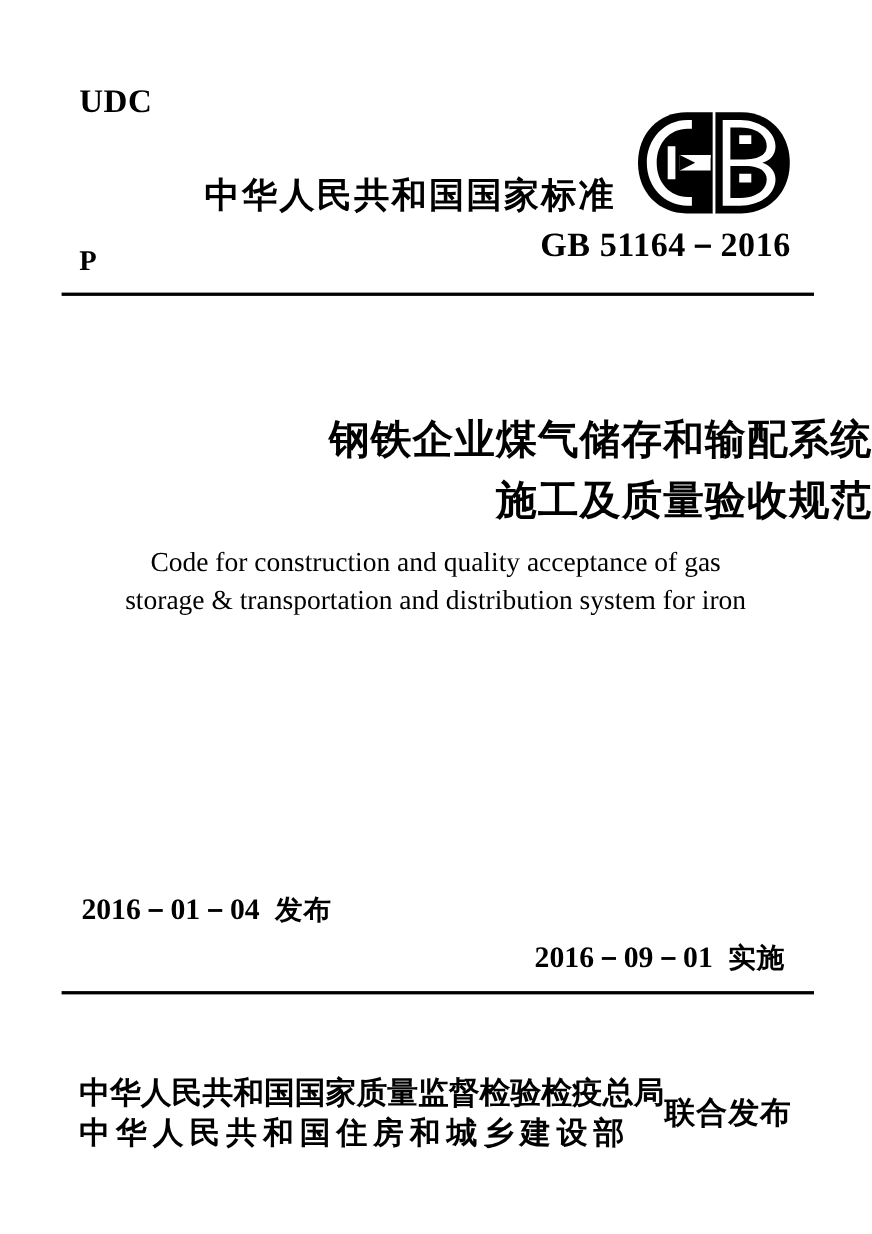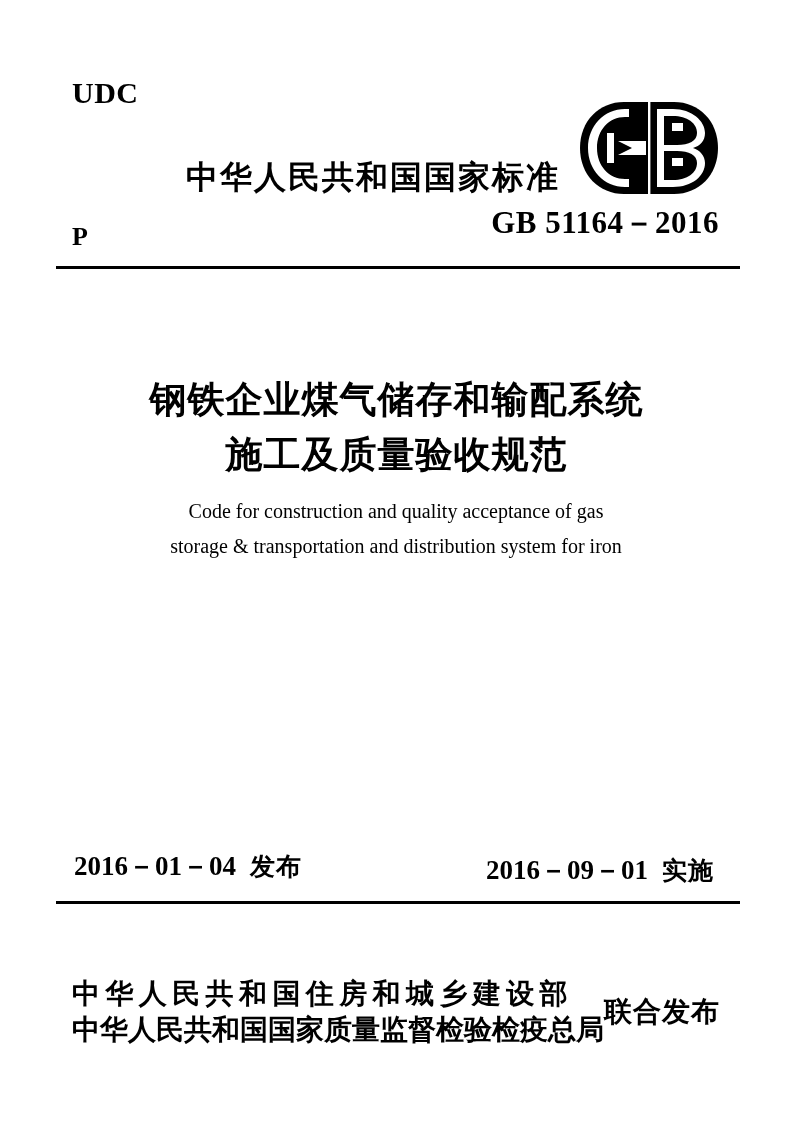--- a/index.html
+++ b/index.html
@@ -95,39 +95,39 @@
     left: 0;
     right: 0;
     top: 372px;
     text-align: center;
     font-family: "DejaVu Sans", "Liberation Sans", sans-serif;
     font-weight: bold;
     font-size: 37px;
     line-height: 55px;
     letter-spacing: 1px;
   }
-  .title-cn .ln { display: block; }
+  .title-cn .ln { display: block; text-align: right; }
 
   .title-en {
     position: absolute;
     left: 96px;
     width: 600px;
     top: 494px;
     text-align: center;
     font-family: "Liberation Serif", "DejaVu Serif", serif;
-    font-size: 20px;
+    font-size: 25px;
     line-height: 35px;
   }
   .title-en .ln { display: block; }
 
   
   .date-issue {
     position: absolute;
     left: 74px;
-    top: 848px;
+    top: 808px;
     font-size: 27px;
     font-weight: bold;
     white-space: nowrap;
   }
   .date-effect {
     position: absolute;
     left: 486px;
     top: 852px;
     font-size: 27px;
     font-weight: bold;
@@ -224,19 +224,19 @@
     <span>2016－01－04</span><span class="date-label">发布</span>
   </div>
 
   <div class="date-effect">
     <span>2016－09－01</span><span class="date-label">实施</span>
   </div>
 
   <div class="rule rule-bottom"></div>
 
   <div class="publishers">
+    <span class="ln ln-2">中华人民共和国国家质量监督检验检疫总局</span>
     <span class="ln ln-1">中华人民共和国住房和城乡建设部</span>
-    <span class="ln ln-2">中华人民共和国国家质量监督检验检疫总局</span>
   </div>
 
   <div class="joint-issue">联合发布</div>
 
 </div>
 
 </body></html>

